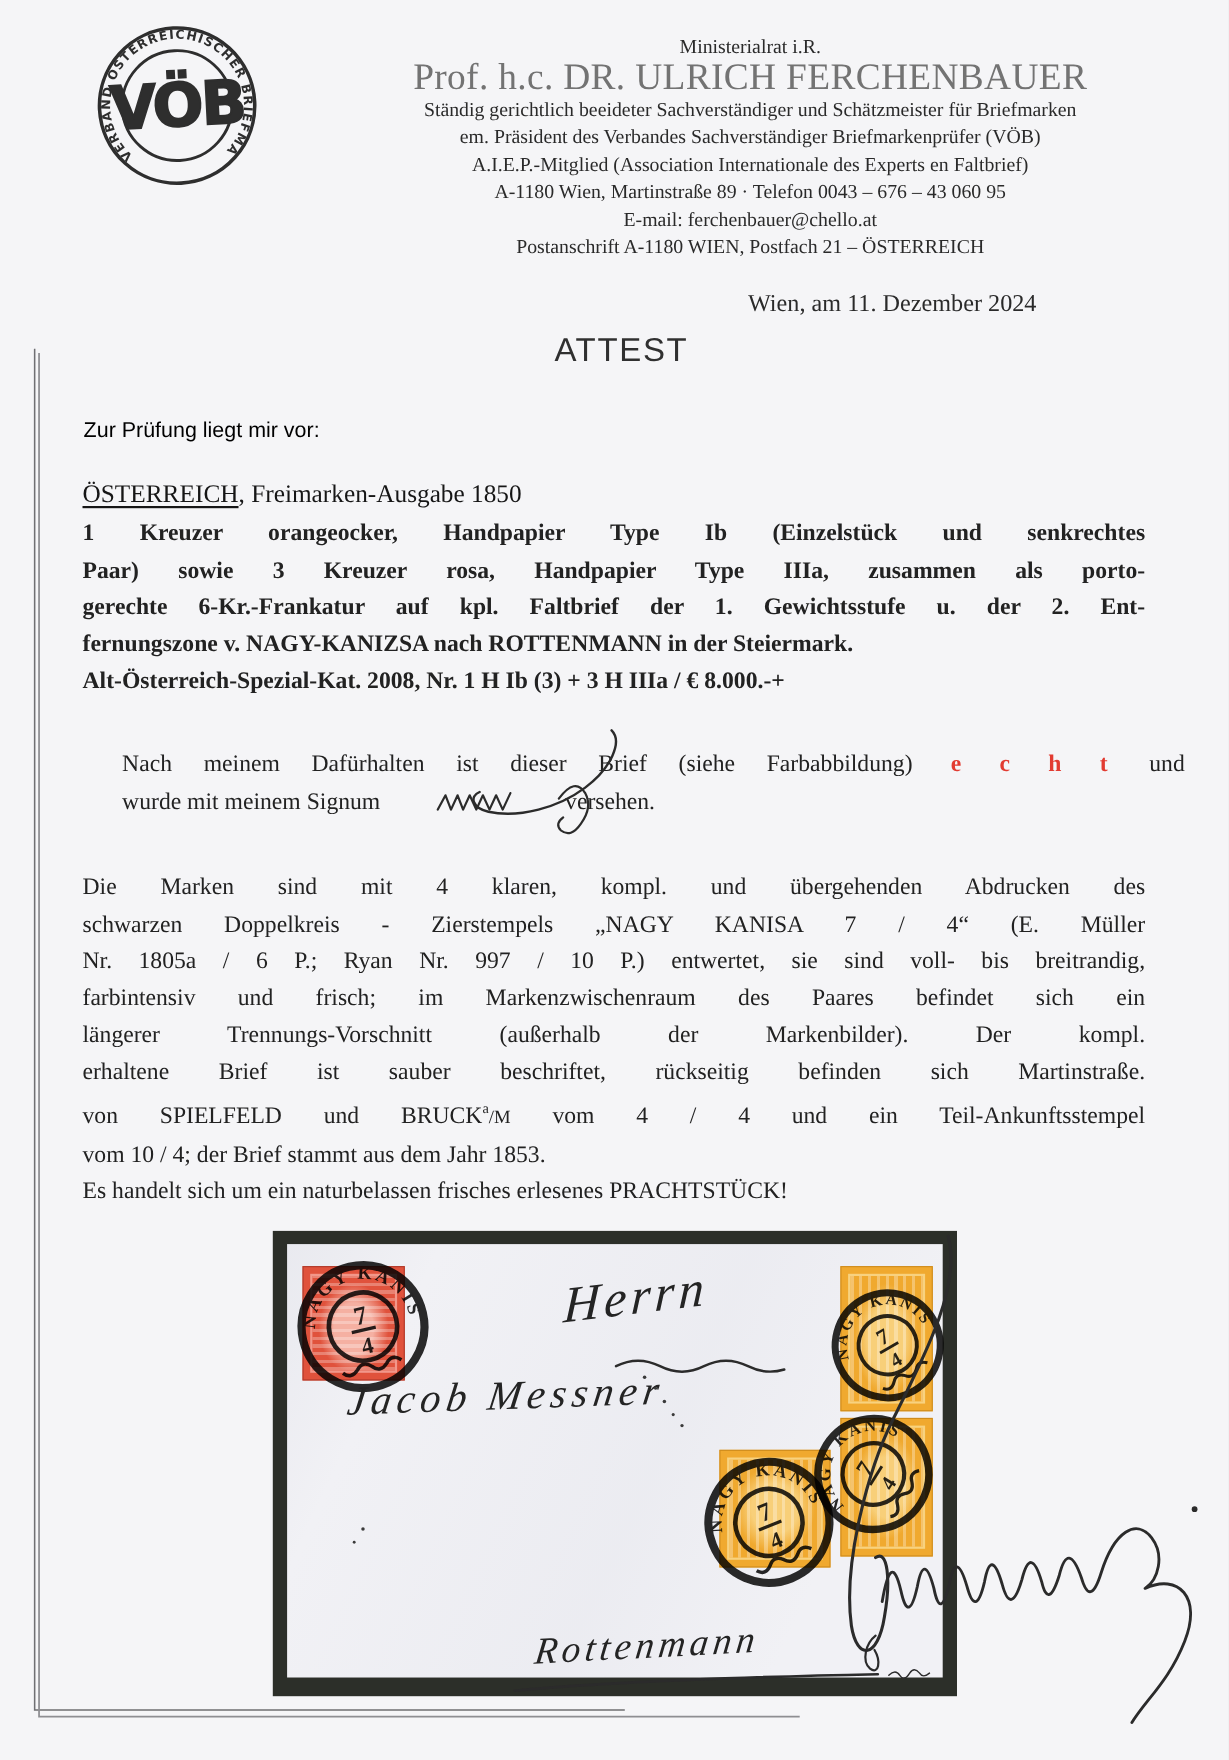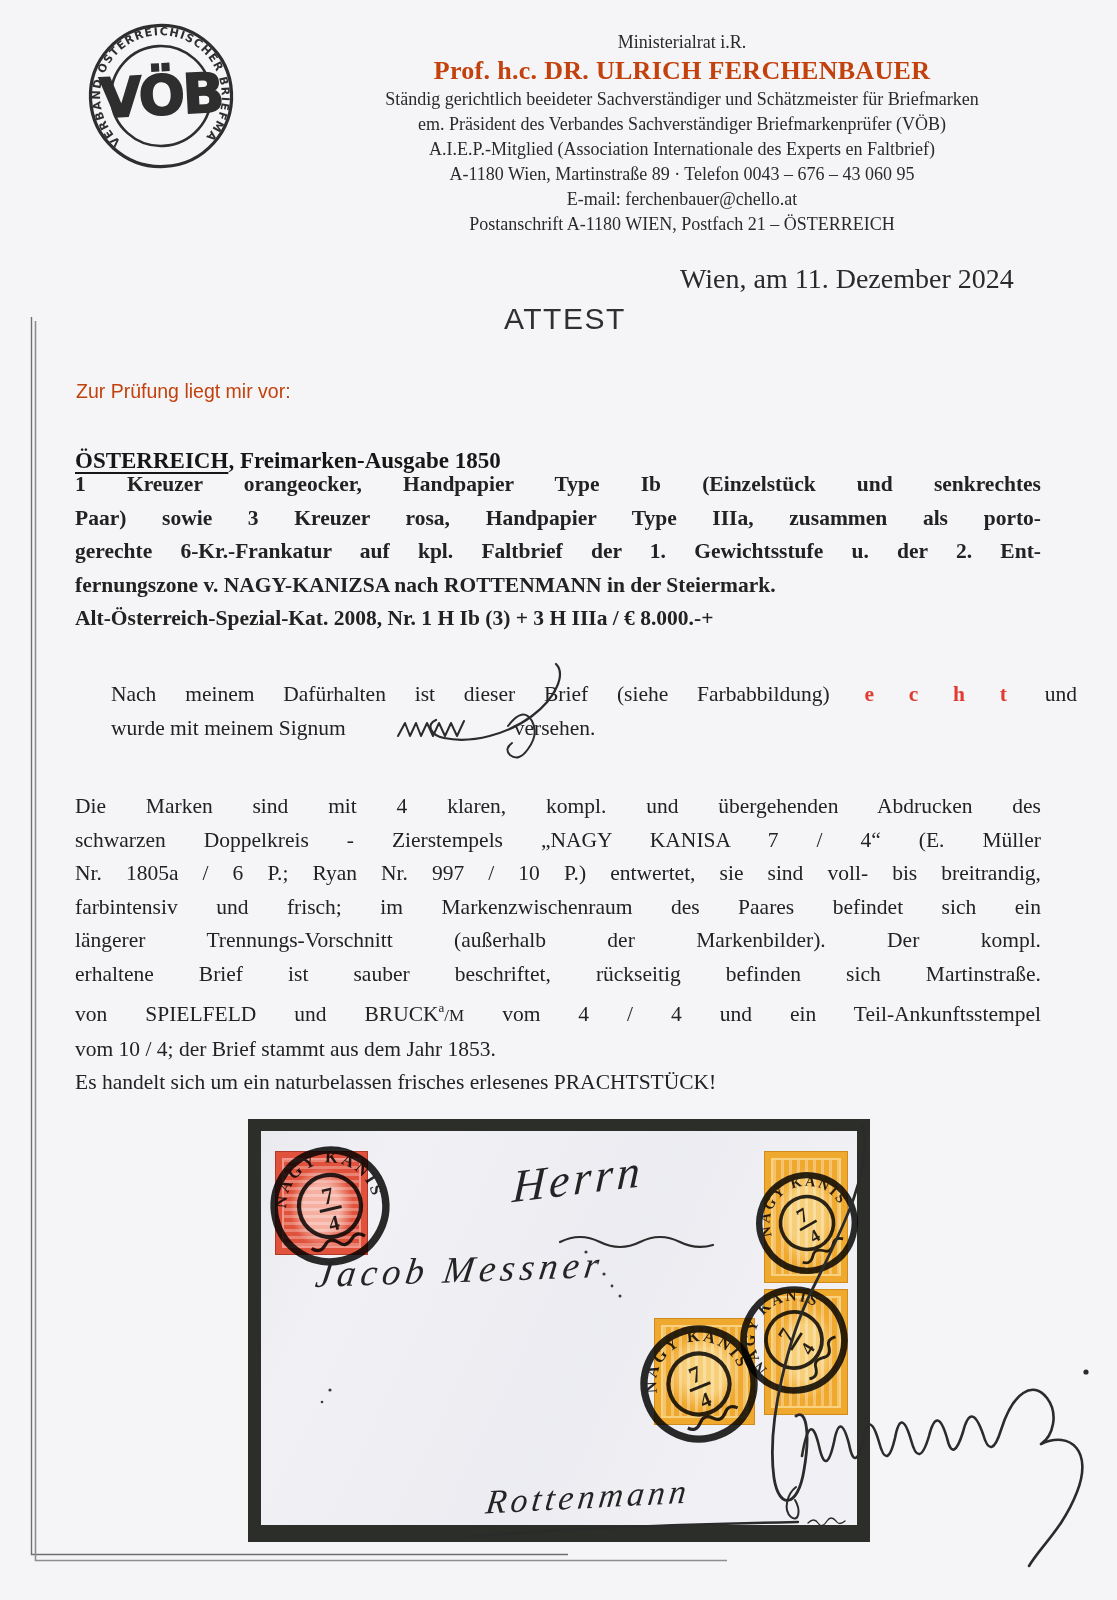--- a/index.html
+++ b/index.html
@@ -2,29 +2,29 @@
 <html><head>
 <meta charset="utf-8">
 <style>
   html,body{margin:0;padding:0;background:#e9e9ec;}
   .page{position:relative;width:1117px;height:1600px;background:#f5f5f7;overflow:hidden;
         font-family:"Liberation Serif",serif;color:#1f1f1f;}
   .abs{position:absolute;}
 
   
   .hdr{left:247px;top:30px;width:870px;text-align:center;line-height:25px;font-size:18px;color:#2a2a2a;}
-  .hdr .big{font-size:26px;line-height:32px;letter-spacing:.3px;color:#c2410c;font-weight:bold;}
-  .dateline{left:680px;top:263px;font-size:28px;color:#2a2a2a;}
+  .hdr .big{font-size:34px;line-height:32px;letter-spacing:.3px;color:#737373;}
+  .dateline{left:680px;top:263px;font-size:22px;color:#2a2a2a;}
   .attest{left:504px;top:302px;font-family:"Liberation Sans",sans-serif;font-size:30px;
           letter-spacing:1.5px;color:#303030;text-align:center;}
-  .intro{left:76px;top:380px;font-family:"Liberation Sans",sans-serif;font-size:19.5px;color:#c2410c;}
+  .intro{left:76px;top:380px;font-family:"Liberation Sans",sans-serif;font-size:19.5px;color:#000000;}
 
   
   .col{left:75px;width:966px;}
-  .subject-head{top:448px;font-size:23px;font-weight:bold;color:#161616;}
+  .subject-head{top:436px;font-size:23px;font-weight:normal;color:#161616;}
   .subject-head .u{text-decoration:underline;text-underline-offset:4px;text-decoration-thickness:2px;}
   .para{font-size:21.5px;line-height:33.5px;color:#222;}
   .p1{top:468px;font-weight:bold;}
   .p2{top:678px;margin-left:36px;}
   .p3{top:790px;}
   .ln{display:block;white-space:normal;}
   .jl{text-align:justify;text-align-last:justify;}
   .echt{color:#e23b31;font-weight:bold;letter-spacing:3px;margin:0 6px;}
   .sup{font-size:13px;vertical-align:9px;}
   .smallm{font-size:17px;}

